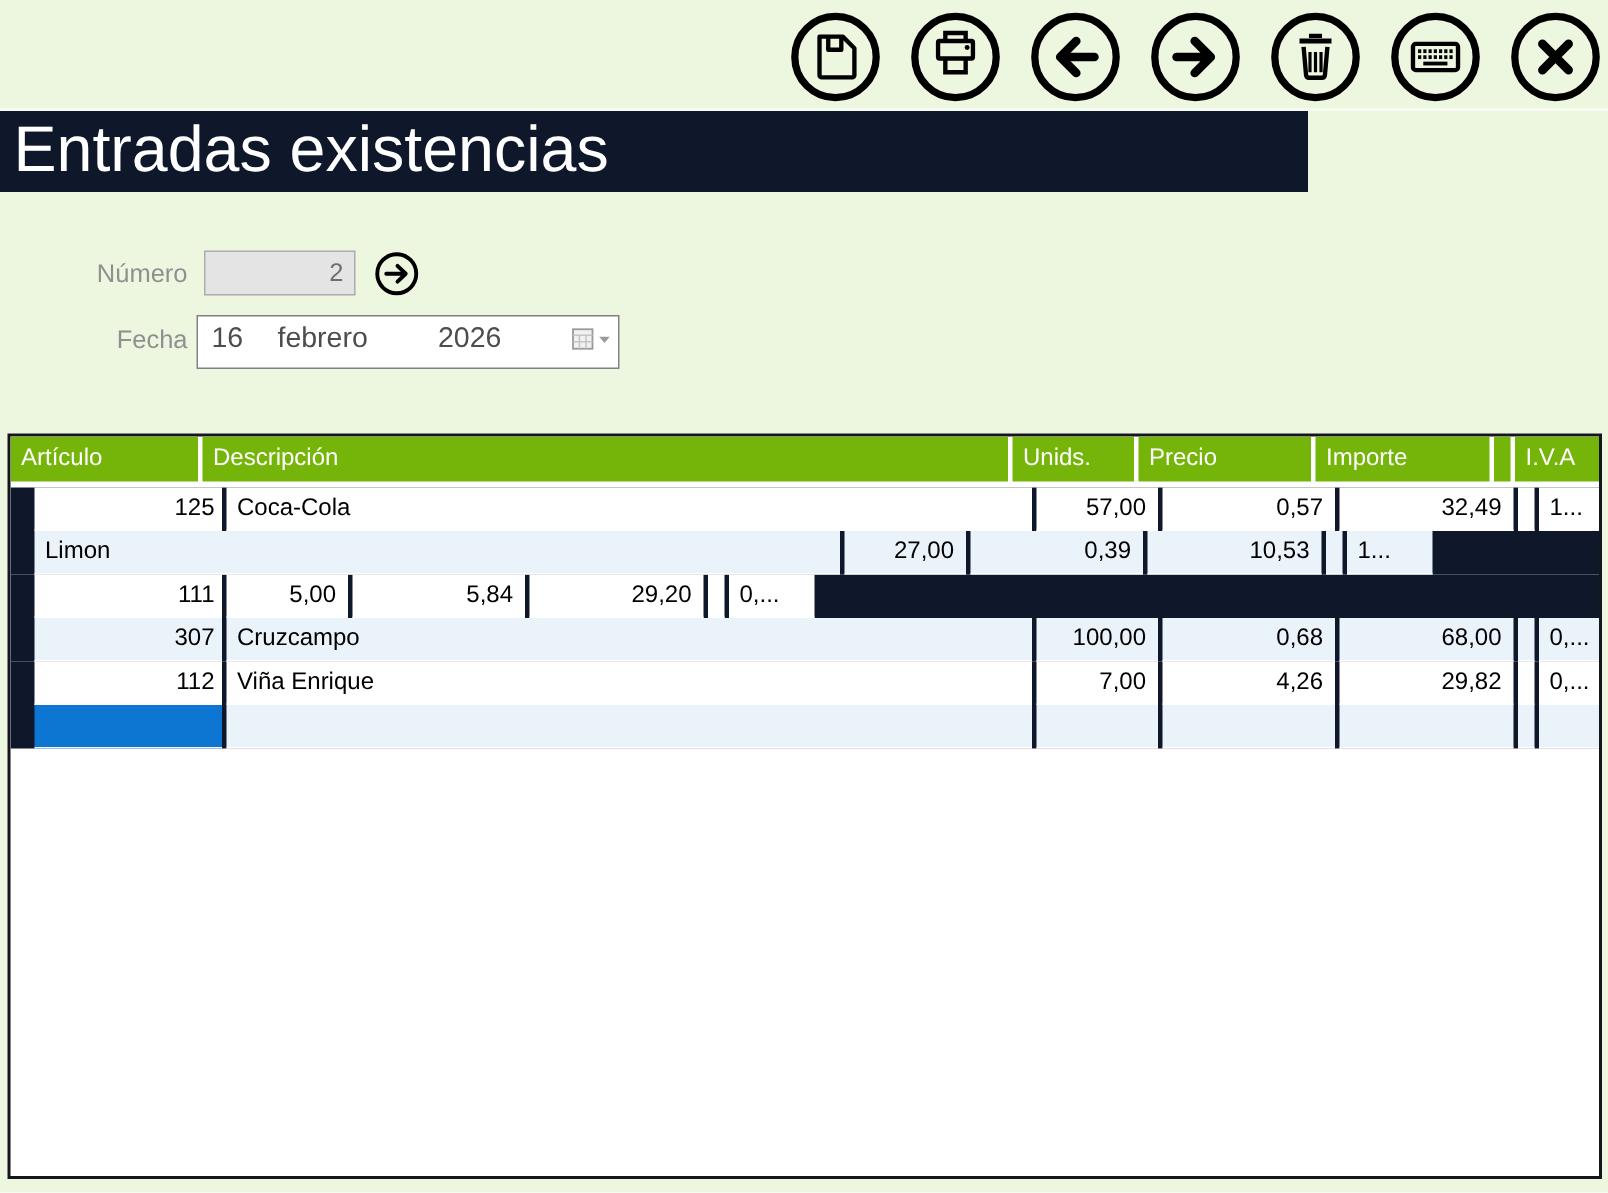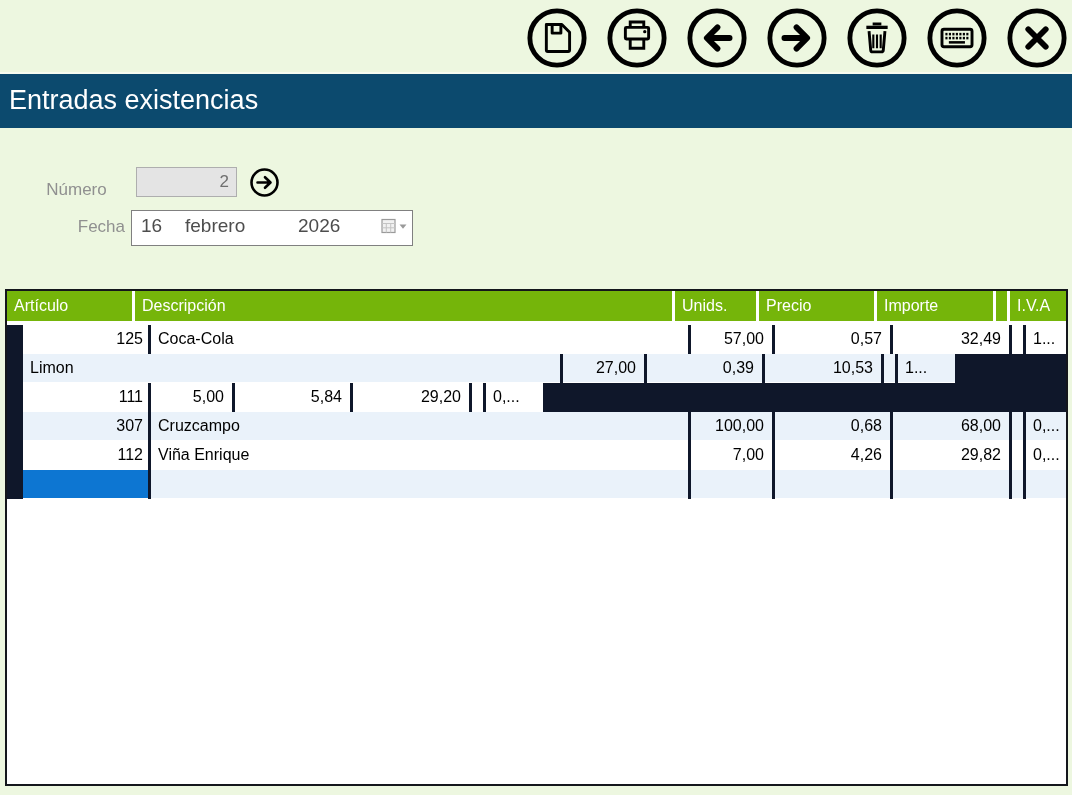--- a/index.html
+++ b/index.html
@@ -9,43 +9,43 @@
     background:#edf7e0;
   }
   
   .toolbar{position:absolute;left:0;top:0;width:1072px;height:72px;background:#edf7e0;}
   .toolbar-buttons{position:absolute;top:7px;right:4px;display:flex;gap:18px;}
   .tb-btn{width:62px;height:62px;padding:0;border:none;background:transparent;cursor:pointer;}
   .tb-btn svg{width:62px;height:62px;display:block;}
   .tb-sep{position:absolute;left:0;top:72px;width:1072px;height:2px;background:#f8fcf0;}
   
   .titlebar{
-    position:absolute;left:0;top:74px;width:1072px;height:54px;box-sizing:border-box;
-    background:#0c4a6e;color:#ffffff;font-size:27px;line-height:52px;
+    position:absolute;left:0;top:74px;width:872px;height:54px;box-sizing:border-box;
+    background:#0f172a;color:#ffffff;font-size:43px;line-height:52px;
     padding-left:9px;white-space:nowrap;
   }
   
   .field-label{position:absolute;left:28px;width:97px;text-align:right;color:#909090;font-size:17px;}
-  #numero-label{top:180px;text-align:center;}
+  #numero-label{top:173px;}
   #fecha-label{top:217px;}
   .numero-input{
     position:absolute;left:136px;top:167px;width:101px;height:30px;box-sizing:border-box;
     background:#e4e4e4;border:1px solid #aeaeae;font-size:17px;color:#6f6f6f;
     text-align:right;line-height:28px;padding-right:7px;
   }
   .numero-go{position:absolute;left:249px;top:167px;width:31px;height:31px;border:none;background:transparent;padding:0;cursor:pointer;}
   .numero-go svg{width:31px;height:31px;display:block;}
   .fecha-input{
     position:absolute;left:131px;top:210px;width:282px;height:36px;box-sizing:border-box;
     background:#ffffff;border:1px solid #808080;font-size:19px;color:#4d4d4d;
   }
   .fecha-input .seg{position:absolute;top:0;line-height:30px;}
   #fecha-day{left:9px;}
   #fecha-month{left:53px;}
-  #fecha-year{left:166px;text-align:center;}
+  #fecha-year{left:160px;text-align:center;}
   .cal-btn{position:absolute;right:4px;top:7px;width:27px;height:17px;border:none;background:transparent;padding:0;cursor:pointer;}
   .cal-btn svg{display:block;}
   
   .grid{
     position:absolute;left:5px;top:289px;width:1063px;height:497px;box-sizing:border-box;
     border:2px solid #14161c;background:#ffffff;overflow:hidden;
   }
   .grid-header{display:flex;height:30px;margin-bottom:4px;}
   .gh{
     background:#75b50a;color:#ffffff;font-size:16px;line-height:30px;

